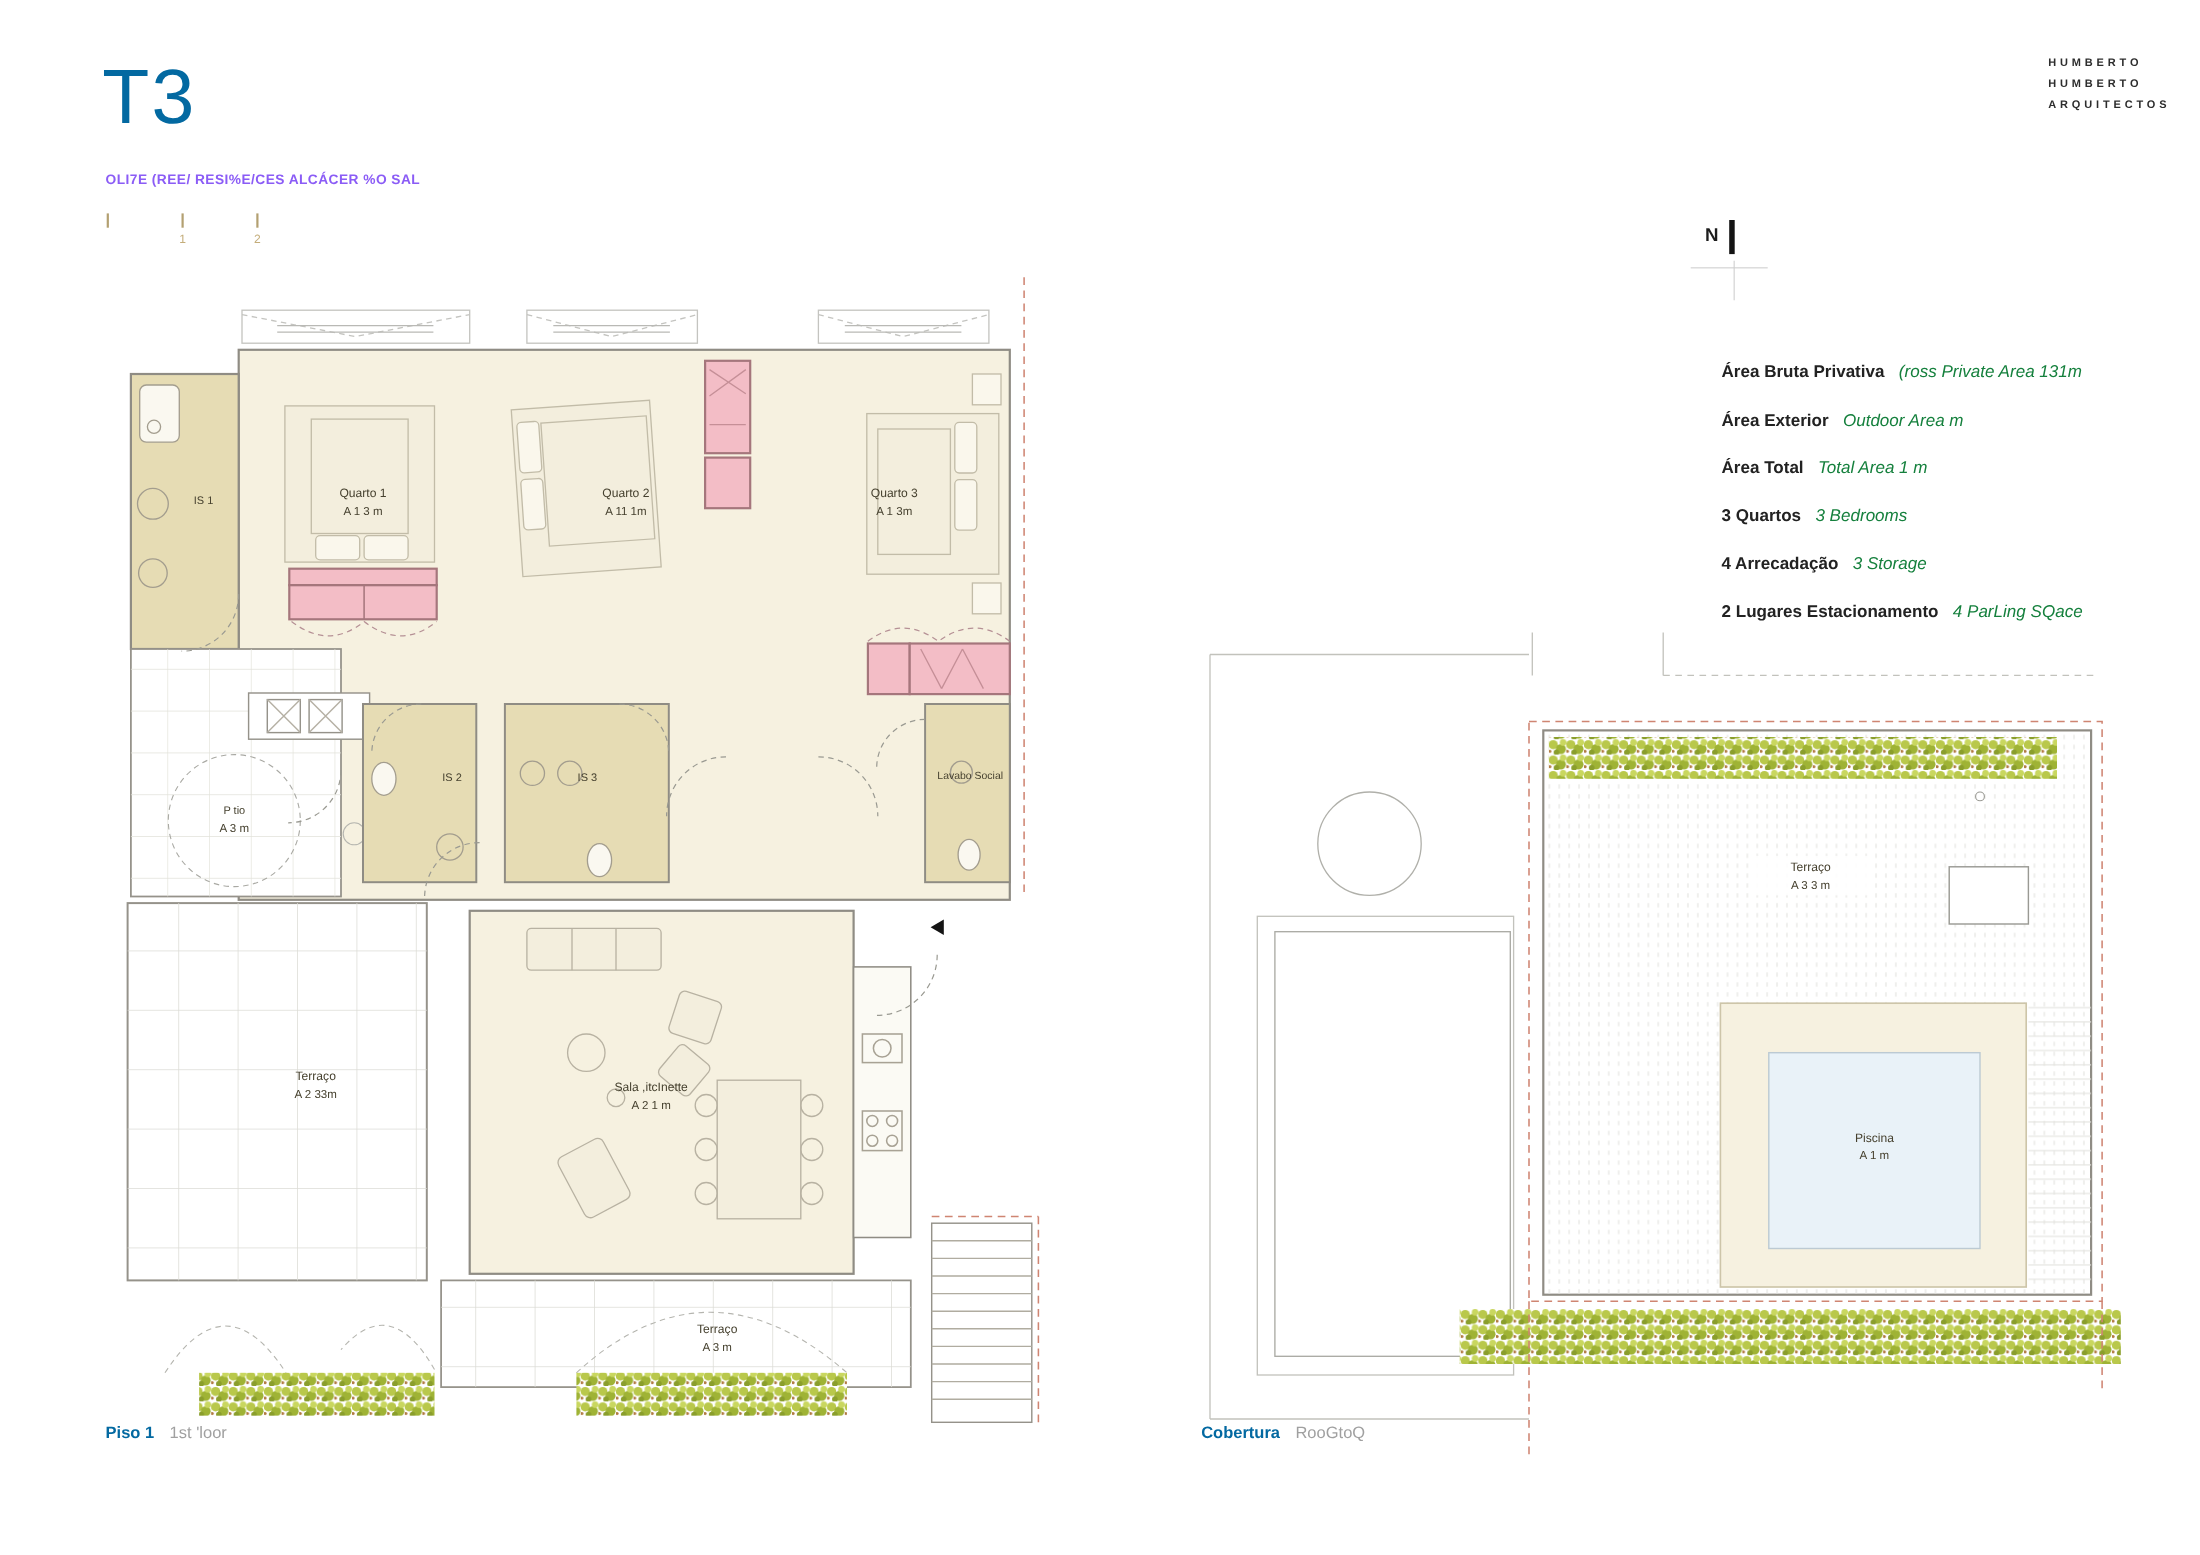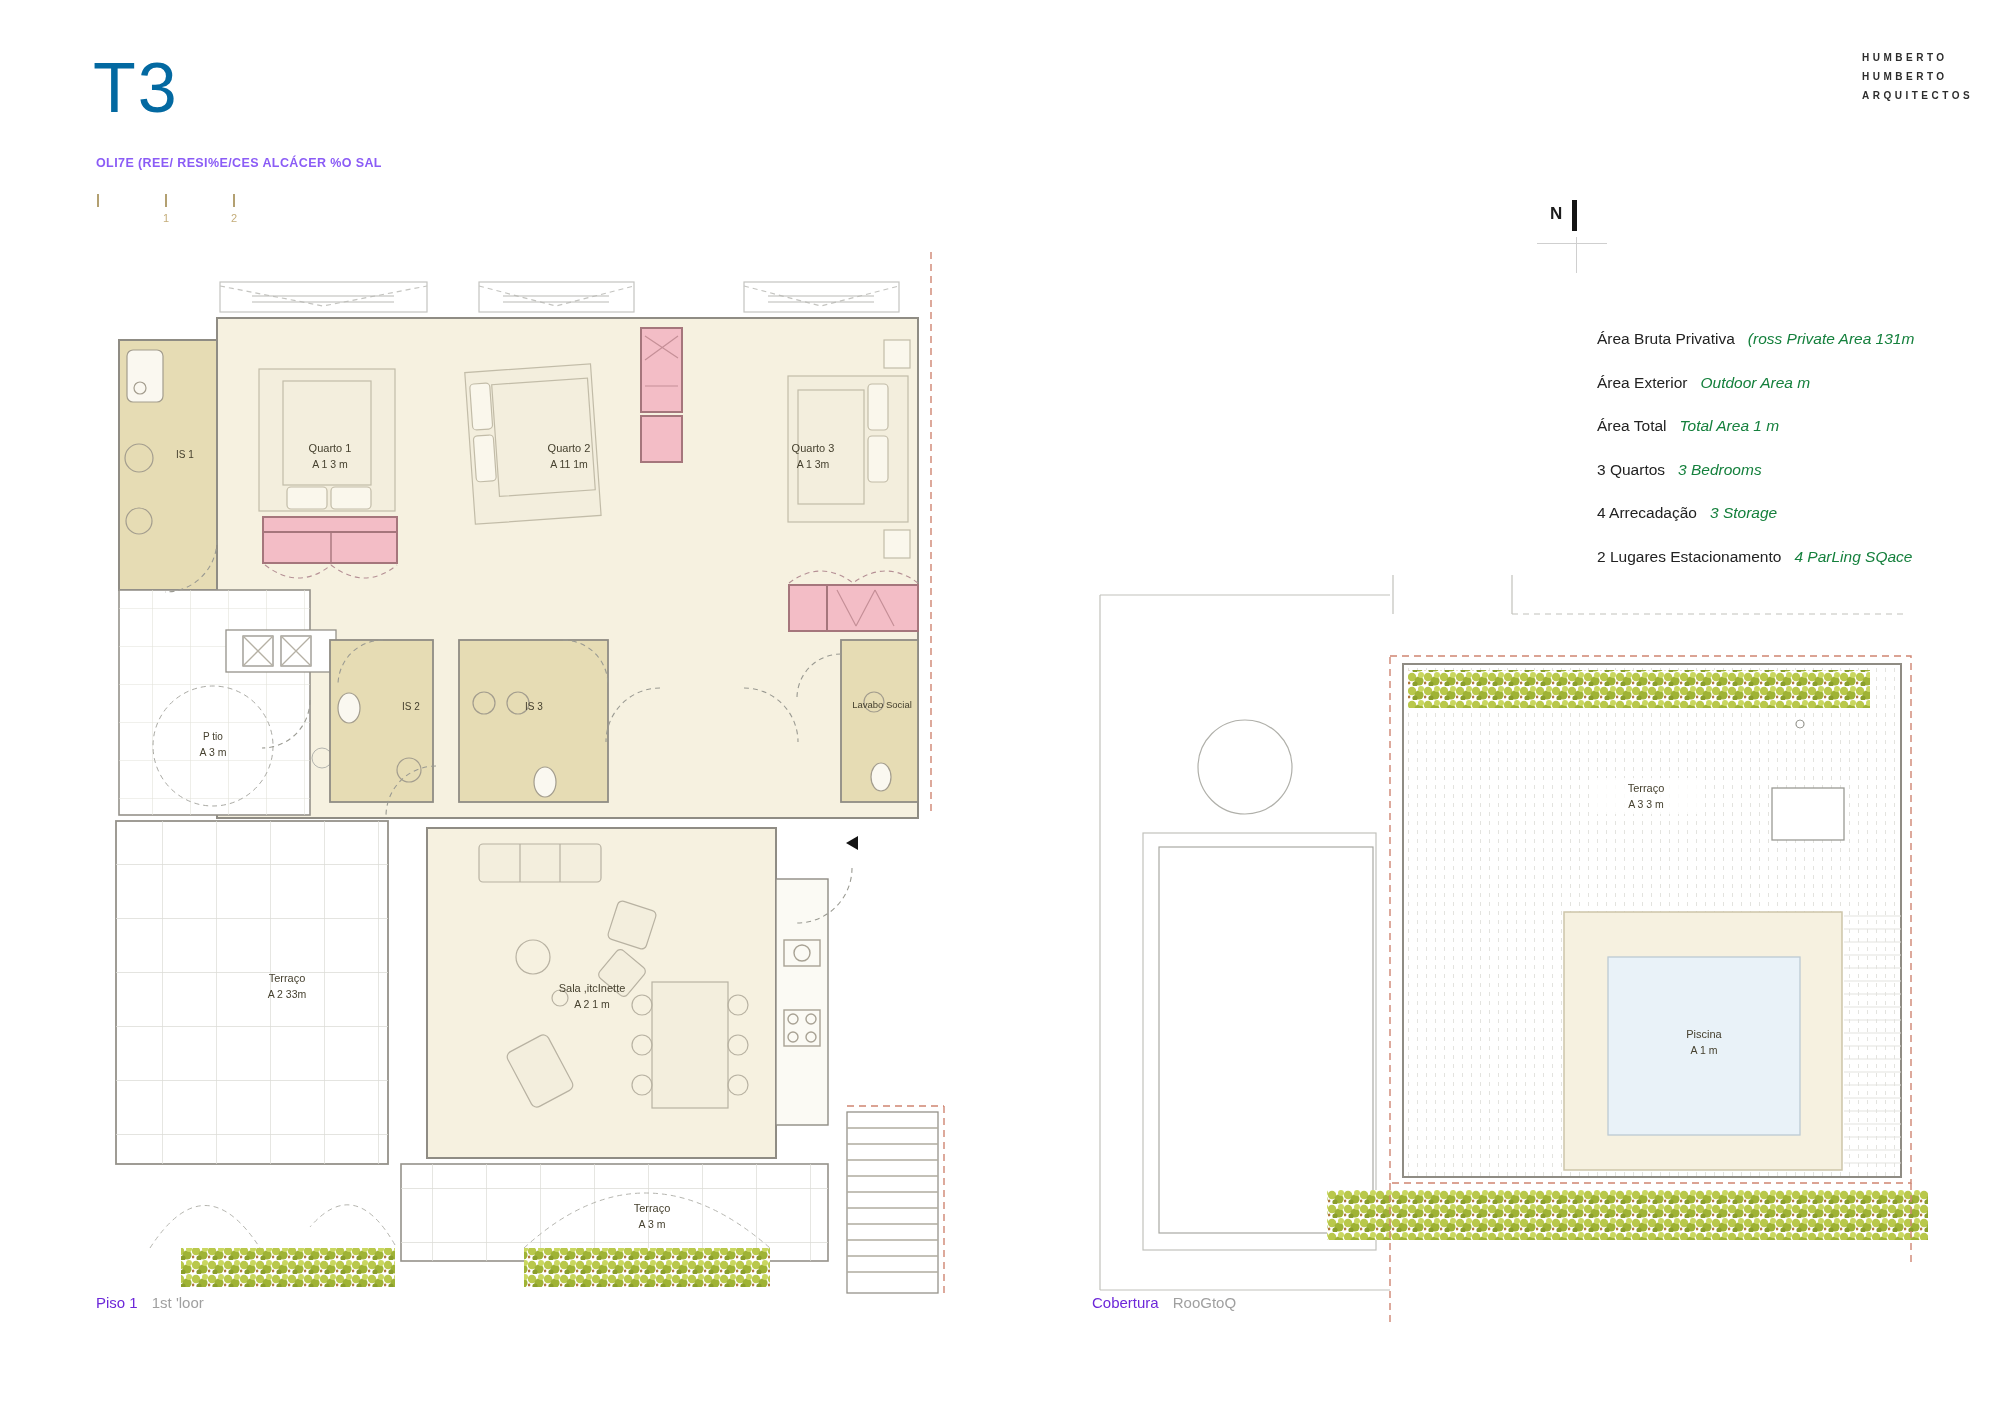--- a/index.html
+++ b/index.html
@@ -13,25 +13,25 @@
   .tick-label{position:absolute;top:18px;font-size:11px;color:#c4ad7a;transform:translateX(-50%);}
   .logo{left:1862px;top:48px;font-size:10px;font-weight:bold;letter-spacing:3.5px;color:#2d2d2d;line-height:19px;text-align:left;}
   
   .north-n{left:1550px;top:204px;font-size:17px;font-weight:bold;color:#1d1d1d;}
   .north-bar{left:1572px;top:200px;width:5px;height:31px;background:#141414;}
   .north-h{left:1537px;top:243px;width:70px;height:1px;background:#cfcfcf;}
   .north-v{left:1576px;top:237px;width:1px;height:36px;background:#cfcfcf;}
   
   .info{left:1565px;top:330px;width:430px;}
   .info-row{margin-bottom:25.5px;font-size:15.5px;white-space:nowrap;}
-  .info-label{font-weight:normal;color:#222;margin-left:32px;}
+  .info-label{font-weight:bold;color:#222;}
   .info-value{font-style:italic;color:#15803d;margin-left:13px;}
   
   .caption{font-size:15px;white-space:nowrap;}
-  .caption .main{font-weight:normal;color:#6d28d9;}
+  .caption .main{font-weight:bold;color:#0369a1;}
   .caption .sub{color:#a0a0a0;margin-left:14px;}
   .cap-floor1{left:96px;top:1294px;}
   .cap-cobertura{left:1092px;top:1294px;}
   svg text{font-family:"Liberation Sans",sans-serif;fill:#46412f;}
   .room-name{font-size:11px;}
   .room-area{font-size:10.5px;}
   .room-small{font-size:10px;}
 </style>
 </head>
 <body>

